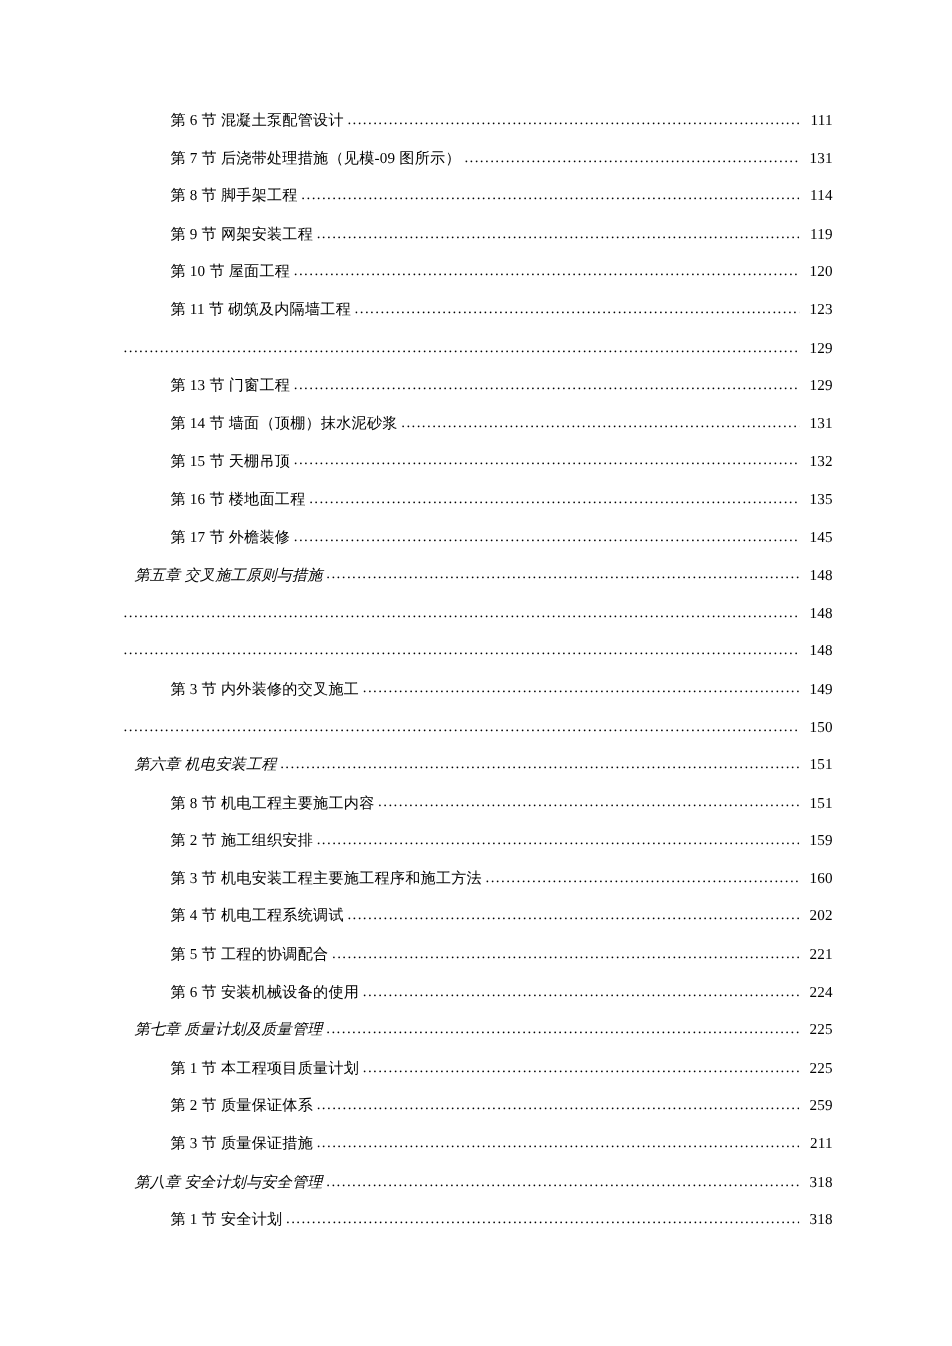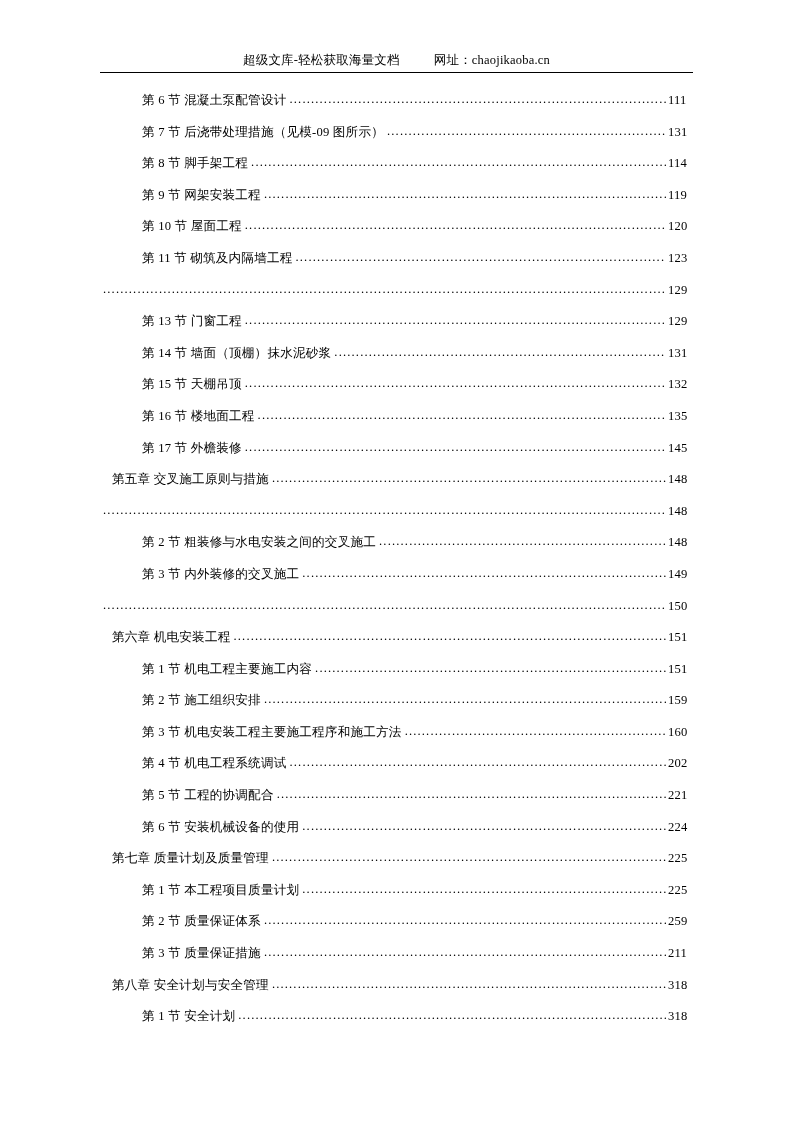--- a/index.html
+++ b/index.html
@@ -65,182 +65,176 @@
     flex: 1 1 auto;
     overflow: hidden;
     margin: 0 2px 0 3px;
     font-size: 12.6px;
     letter-spacing: 1.15px;
     color: #000000;
     transform: translateY(-1px);
   }
   .toc-row .page-num {
     flex: 0 0 auto;
+    text-align: right;
     min-width: 26px;
     letter-spacing: 0.2px;
     font-family: "Liberation Serif", "DejaVu Serif", serif;
   }
-  .lvl-chapter .label { padding-left: 12px; }
+  .lvl-chapter .label { padding-left: 12px; font-style: italic; }
   .lvl-section .label { padding-left: 42px; }
 </style>
 </head>
 <body>
 
 <div class="page">
 
-  <div class="header">
-    <div class="header-inner">
-      <span class="header-title">超级文库-轻松获取海量文档</span>
-      <span class="header-url">网址：chaojikaoba.cn</span>
+
+  <div class="toc">
+      <div class="toc-row lvl-section">
+        <span class="label">第 6 节  混凝土泵配管设计</span>
+        <span class="dots">................................................................................................................................................................</span>
+        <span class="page-num">111</span>
+      </div>
+      <div class="toc-row lvl-section">
+        <span class="label">第 7 节  后浇带处理措施（见模-09 图所示）</span>
+        <span class="dots">................................................................................................................................................................</span>
+        <span class="page-num">131</span>
+      </div>
+      <div class="toc-row lvl-section">
+        <span class="label">第 8 节  脚手架工程</span>
+        <span class="dots">................................................................................................................................................................</span>
+        <span class="page-num">114</span>
+      </div>
+      <div class="toc-row lvl-section">
+        <span class="label">第 9 节  网架安装工程</span>
+        <span class="dots">................................................................................................................................................................</span>
+        <span class="page-num">119</span>
+      </div>
+      <div class="toc-row lvl-section">
+        <span class="label">第 10 节  屋面工程</span>
+        <span class="dots">................................................................................................................................................................</span>
+        <span class="page-num">120</span>
+      </div>
+      <div class="toc-row lvl-section">
+        <span class="label">第 11 节  砌筑及内隔墙工程</span>
+        <span class="dots">................................................................................................................................................................</span>
+        <span class="page-num">123</span>
+      </div>
+      <div class="toc-row lvl-section">
+        <span class="dots">................................................................................................................................................................</span>
+        <span class="page-num">129</span>
+      </div>
+      <div class="toc-row lvl-section">
+        <span class="label">第 13 节  门窗工程</span>
+        <span class="dots">................................................................................................................................................................</span>
+        <span class="page-num">129</span>
+      </div>
+      <div class="toc-row lvl-section">
+        <span class="label">第 14 节  墙面（顶棚）抹水泥砂浆</span>
+        <span class="dots">................................................................................................................................................................</span>
+        <span class="page-num">131</span>
+      </div>
+      <div class="toc-row lvl-section">
+        <span class="label">第 15 节  天棚吊顶</span>
+        <span class="dots">................................................................................................................................................................</span>
+        <span class="page-num">132</span>
+      </div>
+      <div class="toc-row lvl-section">
+        <span class="label">第 16 节  楼地面工程</span>
+        <span class="dots">................................................................................................................................................................</span>
+        <span class="page-num">135</span>
+      </div>
+      <div class="toc-row lvl-section">
+        <span class="label">第 17 节  外檐装修</span>
+        <span class="dots">................................................................................................................................................................</span>
+        <span class="page-num">145</span>
+      </div>
+      <div class="toc-row lvl-chapter">
+        <span class="label">第五章  交叉施工原则与措施</span>
+        <span class="dots">................................................................................................................................................................</span>
+        <span class="page-num">148</span>
+      </div>
+      <div class="toc-row lvl-section">
+        <span class="dots">................................................................................................................................................................</span>
+        <span class="page-num">148</span>
+      </div>
+      <div class="toc-row lvl-section">
+        <span class="dots">................................................................................................................................................................</span>
+        <span class="page-num">148</span>
+      </div>
+      <div class="toc-row lvl-section">
+        <span class="label">第 3 节  内外装修的交叉施工</span>
+        <span class="dots">................................................................................................................................................................</span>
+        <span class="page-num">149</span>
+      </div>
+      <div class="toc-row lvl-section">
+        <span class="dots">................................................................................................................................................................</span>
+        <span class="page-num">150</span>
+      </div>
+      <div class="toc-row lvl-chapter">
+        <span class="label">第六章  机电安装工程</span>
+        <span class="dots">................................................................................................................................................................</span>
+        <span class="page-num">151</span>
+      </div>
+      <div class="toc-row lvl-section">
+        <span class="label">第 8 节  机电工程主要施工内容</span>
+        <span class="dots">................................................................................................................................................................</span>
+        <span class="page-num">151</span>
+      </div>
+      <div class="toc-row lvl-section">
+        <span class="label">第 2 节  施工组织安排</span>
+        <span class="dots">................................................................................................................................................................</span>
+        <span class="page-num">159</span>
+      </div>
+      <div class="toc-row lvl-section">
+        <span class="label">第 3 节  机电安装工程主要施工程序和施工方法</span>
+        <span class="dots">................................................................................................................................................................</span>
+        <span class="page-num">160</span>
+      </div>
+      <div class="toc-row lvl-section">
+        <span class="label">第 4 节  机电工程系统调试</span>
+        <span class="dots">................................................................................................................................................................</span>
+        <span class="page-num">202</span>
+      </div>
+      <div class="toc-row lvl-section">
+        <span class="label">第 5 节  工程的协调配合</span>
+        <span class="dots">................................................................................................................................................................</span>
+        <span class="page-num">221</span>
+      </div>
+      <div class="toc-row lvl-section">
+        <span class="label">第 6 节  安装机械设备的使用</span>
+        <span class="dots">................................................................................................................................................................</span>
+        <span class="page-num">224</span>
+      </div>
+      <div class="toc-row lvl-chapter">
+        <span class="label">第七章  质量计划及质量管理</span>
+        <span class="dots">................................................................................................................................................................</span>
+        <span class="page-num">225</span>
+      </div>
+      <div class="toc-row lvl-section">
+        <span class="label">第 1 节  本工程项目质量计划</span>
+        <span class="dots">................................................................................................................................................................</span>
+        <span class="page-num">225</span>
+      </div>
+      <div class="toc-row lvl-section">
+        <span class="label">第 2 节  质量保证体系</span>
+        <span class="dots">................................................................................................................................................................</span>
+        <span class="page-num">259</span>
+      </div>
+      <div class="toc-row lvl-section">
+        <span class="label">第 3 节  质量保证措施</span>
+        <span class="dots">................................................................................................................................................................</span>
+        <span class="page-num">211</span>
+      </div>
+      <div class="toc-row lvl-chapter">
+        <span class="label">第八章  安全计划与安全管理</span>
+        <span class="dots">................................................................................................................................................................</span>
+        <span class="page-num">318</span>
+      </div>
+      <div class="toc-row lvl-section">
+        <span class="label">第 1 节  安全计划</span>
+        <span class="dots">................................................................................................................................................................</span>
+        <span class="page-num">318</span>
+      </div>
     </div>
-  </div>
-
-  <div class="toc">
-      <div class="toc-row lvl-section">
-        <span class="label">第 6 节  混凝土泵配管设计</span>
-        <span class="dots">................................................................................................................................................................</span>
-        <span class="page-num">111</span>
-      </div>
-      <div class="toc-row lvl-section">
-        <span class="label">第 7 节  后浇带处理措施（见模-09 图所示）</span>
-        <span class="dots">................................................................................................................................................................</span>
-        <span class="page-num">131</span>
-      </div>
-      <div class="toc-row lvl-section">
-        <span class="label">第 8 节  脚手架工程</span>
-        <span class="dots">................................................................................................................................................................</span>
-        <span class="page-num">114</span>
-      </div>
-      <div class="toc-row lvl-section">
-        <span class="label">第 9 节  网架安装工程</span>
-        <span class="dots">................................................................................................................................................................</span>
-        <span class="page-num">119</span>
-      </div>
-      <div class="toc-row lvl-section">
-        <span class="label">第 10 节  屋面工程</span>
-        <span class="dots">................................................................................................................................................................</span>
-        <span class="page-num">120</span>
-      </div>
-      <div class="toc-row lvl-section">
-        <span class="label">第 11 节  砌筑及内隔墙工程</span>
-        <span class="dots">................................................................................................................................................................</span>
-        <span class="page-num">123</span>
-      </div>
-      <div class="toc-row lvl-section">
-        <span class="dots">................................................................................................................................................................</span>
-        <span class="page-num">129</span>
-      </div>
-      <div class="toc-row lvl-section">
-        <span class="label">第 13 节  门窗工程</span>
-        <span class="dots">................................................................................................................................................................</span>
-        <span class="page-num">129</span>
-      </div>
-      <div class="toc-row lvl-section">
-        <span class="label">第 14 节  墙面（顶棚）抹水泥砂浆</span>
-        <span class="dots">................................................................................................................................................................</span>
-        <span class="page-num">131</span>
-      </div>
-      <div class="toc-row lvl-section">
-        <span class="label">第 15 节  天棚吊顶</span>
-        <span class="dots">................................................................................................................................................................</span>
-        <span class="page-num">132</span>
-      </div>
-      <div class="toc-row lvl-section">
-        <span class="label">第 16 节  楼地面工程</span>
-        <span class="dots">................................................................................................................................................................</span>
-        <span class="page-num">135</span>
-      </div>
-      <div class="toc-row lvl-section">
-        <span class="label">第 17 节  外檐装修</span>
-        <span class="dots">................................................................................................................................................................</span>
-        <span class="page-num">145</span>
-      </div>
-      <div class="toc-row lvl-chapter">
-        <span class="label">第五章  交叉施工原则与措施</span>
-        <span class="dots">................................................................................................................................................................</span>
-        <span class="page-num">148</span>
-      </div>
-      <div class="toc-row lvl-section">
-        <span class="dots">................................................................................................................................................................</span>
-        <span class="page-num">148</span>
-      </div>
-      <div class="toc-row lvl-section">
-        <span class="label">第 2 节  粗装修与水电安装之间的交叉施工</span>
-        <span class="dots">................................................................................................................................................................</span>
-        <span class="page-num">148</span>
-      </div>
-      <div class="toc-row lvl-section">
-        <span class="label">第 3 节  内外装修的交叉施工</span>
-        <span class="dots">................................................................................................................................................................</span>
-        <span class="page-num">149</span>
-      </div>
-      <div class="toc-row lvl-section">
-        <span class="dots">................................................................................................................................................................</span>
-        <span class="page-num">150</span>
-      </div>
-      <div class="toc-row lvl-chapter">
-        <span class="label">第六章  机电安装工程</span>
-        <span class="dots">................................................................................................................................................................</span>
-        <span class="page-num">151</span>
-      </div>
-      <div class="toc-row lvl-section">
-        <span class="label">第 1 节  机电工程主要施工内容</span>
-        <span class="dots">................................................................................................................................................................</span>
-        <span class="page-num">151</span>
-      </div>
-      <div class="toc-row lvl-section">
-        <span class="label">第 2 节  施工组织安排</span>
-        <span class="dots">................................................................................................................................................................</span>
-        <span class="page-num">159</span>
-      </div>
-      <div class="toc-row lvl-section">
-        <span class="label">第 3 节  机电安装工程主要施工程序和施工方法</span>
-        <span class="dots">................................................................................................................................................................</span>
-        <span class="page-num">160</span>
-      </div>
-      <div class="toc-row lvl-section">
-        <span class="label">第 4 节  机电工程系统调试</span>
-        <span class="dots">................................................................................................................................................................</span>
-        <span class="page-num">202</span>
-      </div>
-      <div class="toc-row lvl-section">
-        <span class="label">第 5 节  工程的协调配合</span>
-        <span class="dots">................................................................................................................................................................</span>
-        <span class="page-num">221</span>
-      </div>
-      <div class="toc-row lvl-section">
-        <span class="label">第 6 节  安装机械设备的使用</span>
-        <span class="dots">................................................................................................................................................................</span>
-        <span class="page-num">224</span>
-      </div>
-      <div class="toc-row lvl-chapter">
-        <span class="label">第七章  质量计划及质量管理</span>
-        <span class="dots">................................................................................................................................................................</span>
-        <span class="page-num">225</span>
-      </div>
-      <div class="toc-row lvl-section">
-        <span class="label">第 1 节  本工程项目质量计划</span>
-        <span class="dots">................................................................................................................................................................</span>
-        <span class="page-num">225</span>
-      </div>
-      <div class="toc-row lvl-section">
-        <span class="label">第 2 节  质量保证体系</span>
-        <span class="dots">................................................................................................................................................................</span>
-        <span class="page-num">259</span>
-      </div>
-      <div class="toc-row lvl-section">
-        <span class="label">第 3 节  质量保证措施</span>
-        <span class="dots">................................................................................................................................................................</span>
-        <span class="page-num">211</span>
-      </div>
-      <div class="toc-row lvl-chapter">
-        <span class="label">第八章  安全计划与安全管理</span>
-        <span class="dots">................................................................................................................................................................</span>
-        <span class="page-num">318</span>
-      </div>
-      <div class="toc-row lvl-section">
-        <span class="label">第 1 节  安全计划</span>
-        <span class="dots">................................................................................................................................................................</span>
-        <span class="page-num">318</span>
-      </div>
-    </div>
 
 </div>
 
 </body></html>

